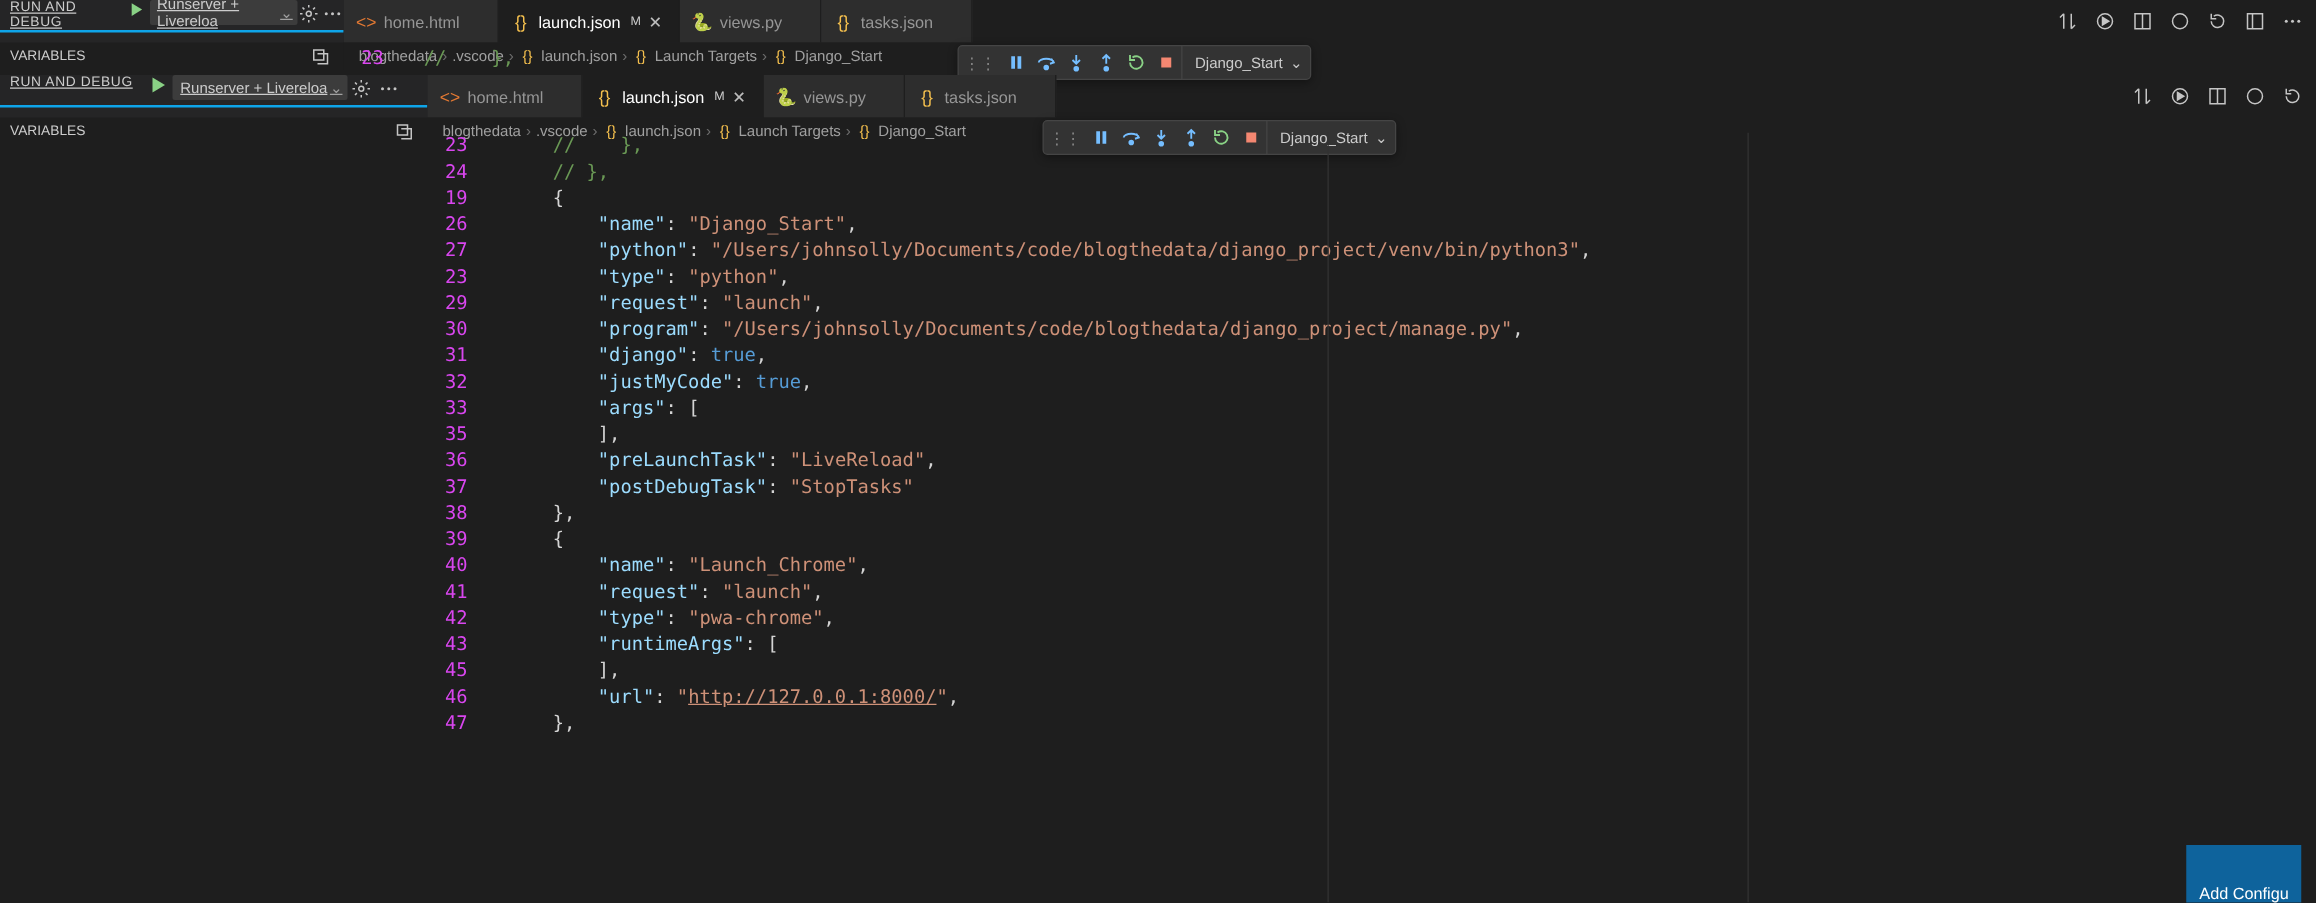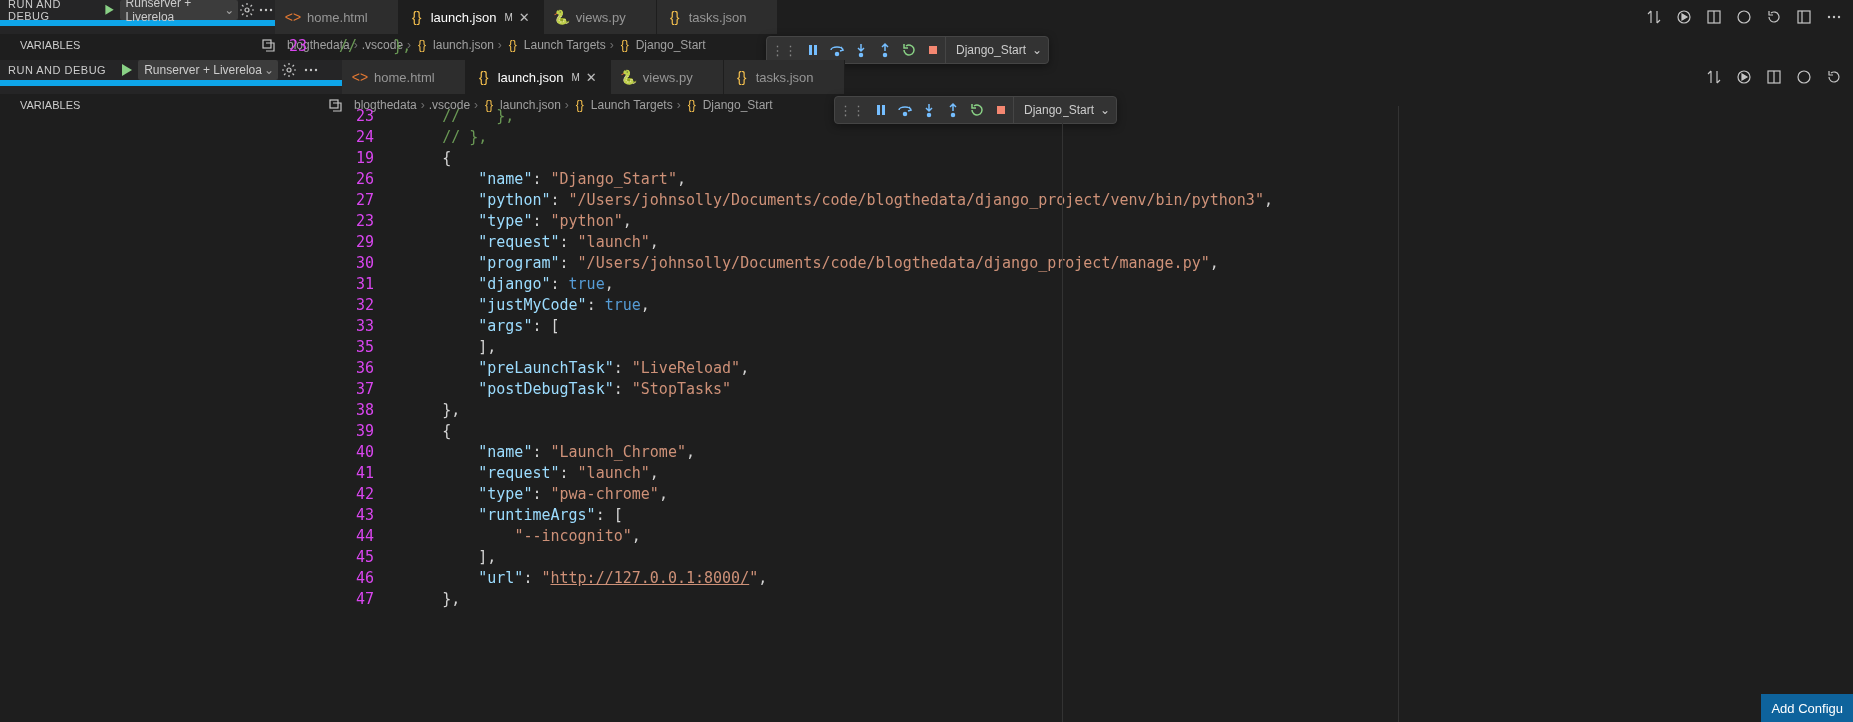--- a/index.html
+++ b/index.html
@@ -10,21 +10,21 @@
   width:1853px;
   height:722px;
   overflow:hidden;
   font-size:13px;
 }
 .layer { position:absolute; left:0; right:0; }
 .layer.outer { top:0; height:60px; }
 .layer.inner { top:60px; bottom:0; }
 
 
-.topbar { display:flex; align-items:center; height:26px; background:#252526; border-bottom:6px solid #0ea5e9; }
+.topbar { display:flex; align-items:flex-start; height:26px; background:#252526; border-bottom:2px solid #0ea5e9;text-decoration:underline; }
 .run-debug-lbl { font-size:11px; letter-spacing:0.5px; padding:0 8px; color:#ccc; text-transform:uppercase; }
 .play-btn { display:flex; align-items:center; justify-content:center; width:16px; height:16px; color:#89d185; margin-left:4px; }
 .config-select {
   display:flex; align-items:center;
   background:#3c3c3c; height:20px; padding:0 4px 0 6px;
   font-size:12px; color:#ccc; margin-left:4px; border-radius:2px;
 }
 .config-select .chev { margin-left:2px; opacity:0.7; }
 .icon-btn { width:22px; height:22px; display:flex; align-items:center; justify-content:center; color:#c5c5c5; }
 .icon-btn svg { width:16px; height:16px; }
@@ -40,21 +40,21 @@
 .tab .close { opacity:0; width:14px; }
 .tab.active .close { opacity:0.7; }
 .tab .ficon { width:16px; height:16px; display:flex; align-items:center; justify-content:center; font-size:14px; }
 .ficon.html { color:#e37933; }
 .ficon.json { color:#f5c04e; }
 .ficon.py { color:#519aba; }
 .mod-dot { color:#cccccc; font-size:10px; margin-left:2px; }
 .titlebar-icons { display:flex; gap:8px; padding-right:8px; align-items:center; color:#c5c5c5; }
 
 .sidebar-hdr {
-  position:absolute; left:12px; width:275px; top:34px; height:22px;
+  position:absolute; left:0; width:275px; top:34px; height:22px;
   display:flex; align-items:center; padding:0 8px;
   font-size:11px; color:#ccc;
 }
 .layer.inner .sidebar-hdr { width:342px; top:34px; }
 .collapse-btn { margin-left:auto; }
 
 
 .crumb-row {
   position:absolute; left:275px; right:0; top:34px; height:22px;
   display:flex; align-items:center; padding:0 12px;
@@ -118,24 +118,24 @@
   color:#fff; font-size:11px; margin:0 6px;
   font-style:normal;
 }
 .sel { background:#264f78; }
 .layer.outer .tabbar-row { display:flex; }
 .layer.outer .tabbar-row .sidebar-block { width:275px; background:#252526; }
 .layer.inner .tabbar-row { display:flex; }
 .layer.inner .tabbar-row .sidebar-block { width:342px; background:#252526; }
 
 .add-config-btn {
-  position:absolute; right:0; bottom:0;
+  position:absolute; right:12px; bottom:0;
   background:#0e639c; color:#fff;
-  height:28px; padding:0 10px;
-  display:flex; align-items:center;
+  height:46px; padding:0 10px;
+  display:flex; align-items:flex-end;
   font-size:13px;
 }
 
 
 .ruler { position:absolute; top:0; bottom:0; width:1px; background:#333; }
 </style>
 </head>
 <body>
 
 <div class="layer outer">
@@ -478,21 +478,20 @@
       <div class="line"><span class="ln">33</span><span class="gutter-fold"></span><span class="code">        <span class="key">"args"</span><span class="pun">: </span><span class="pun">[</span></span></div>
       <div class="line"><span class="ln">35</span><span class="gutter-fold"></span><span class="code">        <span class="pun">],</span></span></div>
       <div class="line"><span class="ln">36</span><span class="gutter-fold"></span><span class="code">        <span class="key">"preLaunchTask"</span><span class="pun">: </span><span class="str">"LiveReload"</span><span class="pun">,</span></span></div>
       <div class="line"><span class="ln">37</span><span class="gutter-fold"></span><span class="code">        <span class="key">"postDebugTask"</span><span class="pun">: </span><span class="str">"StopTasks"</span></span></div>
       <div class="line"><span class="ln">38</span><span class="gutter-fold"></span><span class="code">    <span class="pun">},</span></span></div>
       <div class="line"><span class="ln">39</span><span class="gutter-fold"></span><span class="code">    <span class="pun">{</span></span></div>
       <div class="line"><span class="ln">40</span><span class="gutter-fold"></span><span class="code">        <span class="key">"name"</span><span class="pun">: </span><span class="str">"Launch_Chrome"</span><span class="pun">,</span></span></div>
       <div class="line"><span class="ln">41</span><span class="gutter-fold"></span><span class="code">        <span class="key">"request"</span><span class="pun">: </span><span class="str">"launch"</span><span class="pun">,</span></span></div>
       <div class="line"><span class="ln">42</span><span class="gutter-fold"></span><span class="code">        <span class="key">"type"</span><span class="pun">: </span><span class="str">"pwa-chrome"</span><span class="pun">,</span></span></div>
       <div class="line"><span class="ln">43</span><span class="gutter-fold"></span><span class="code">        <span class="key">"runtimeArgs"</span><span class="pun">: </span><span class="pun">[</span></span></div>
-      <div class="line"><span class="ln">44</span><span class="gutter-fold"></span><span class="code">            <span class="str">"--incognito"</span><span class="pun">,</span></span></div>
       <div class="line"><span class="ln">45</span><span class="gutter-fold"></span><span class="code">        <span class="pun">],</span></span></div>
       <div class="line"><span class="ln">46</span><span class="gutter-fold"></span><span class="code">        <span class="key">"url"</span><span class="pun">: </span><span class="str">"</span><span class="url">http://127.0.0.1:8000/</span><span class="str">"</span><span class="pun">,</span></span></div>
       <div class="line"><span class="ln">47</span><span class="gutter-fold"></span><span class="code">    <span class="pun">},</span></span></div>
     </div>
 
   <div class="add-config-btn">
     <span>Add Configu</span>
   </div>
 </div>
 

